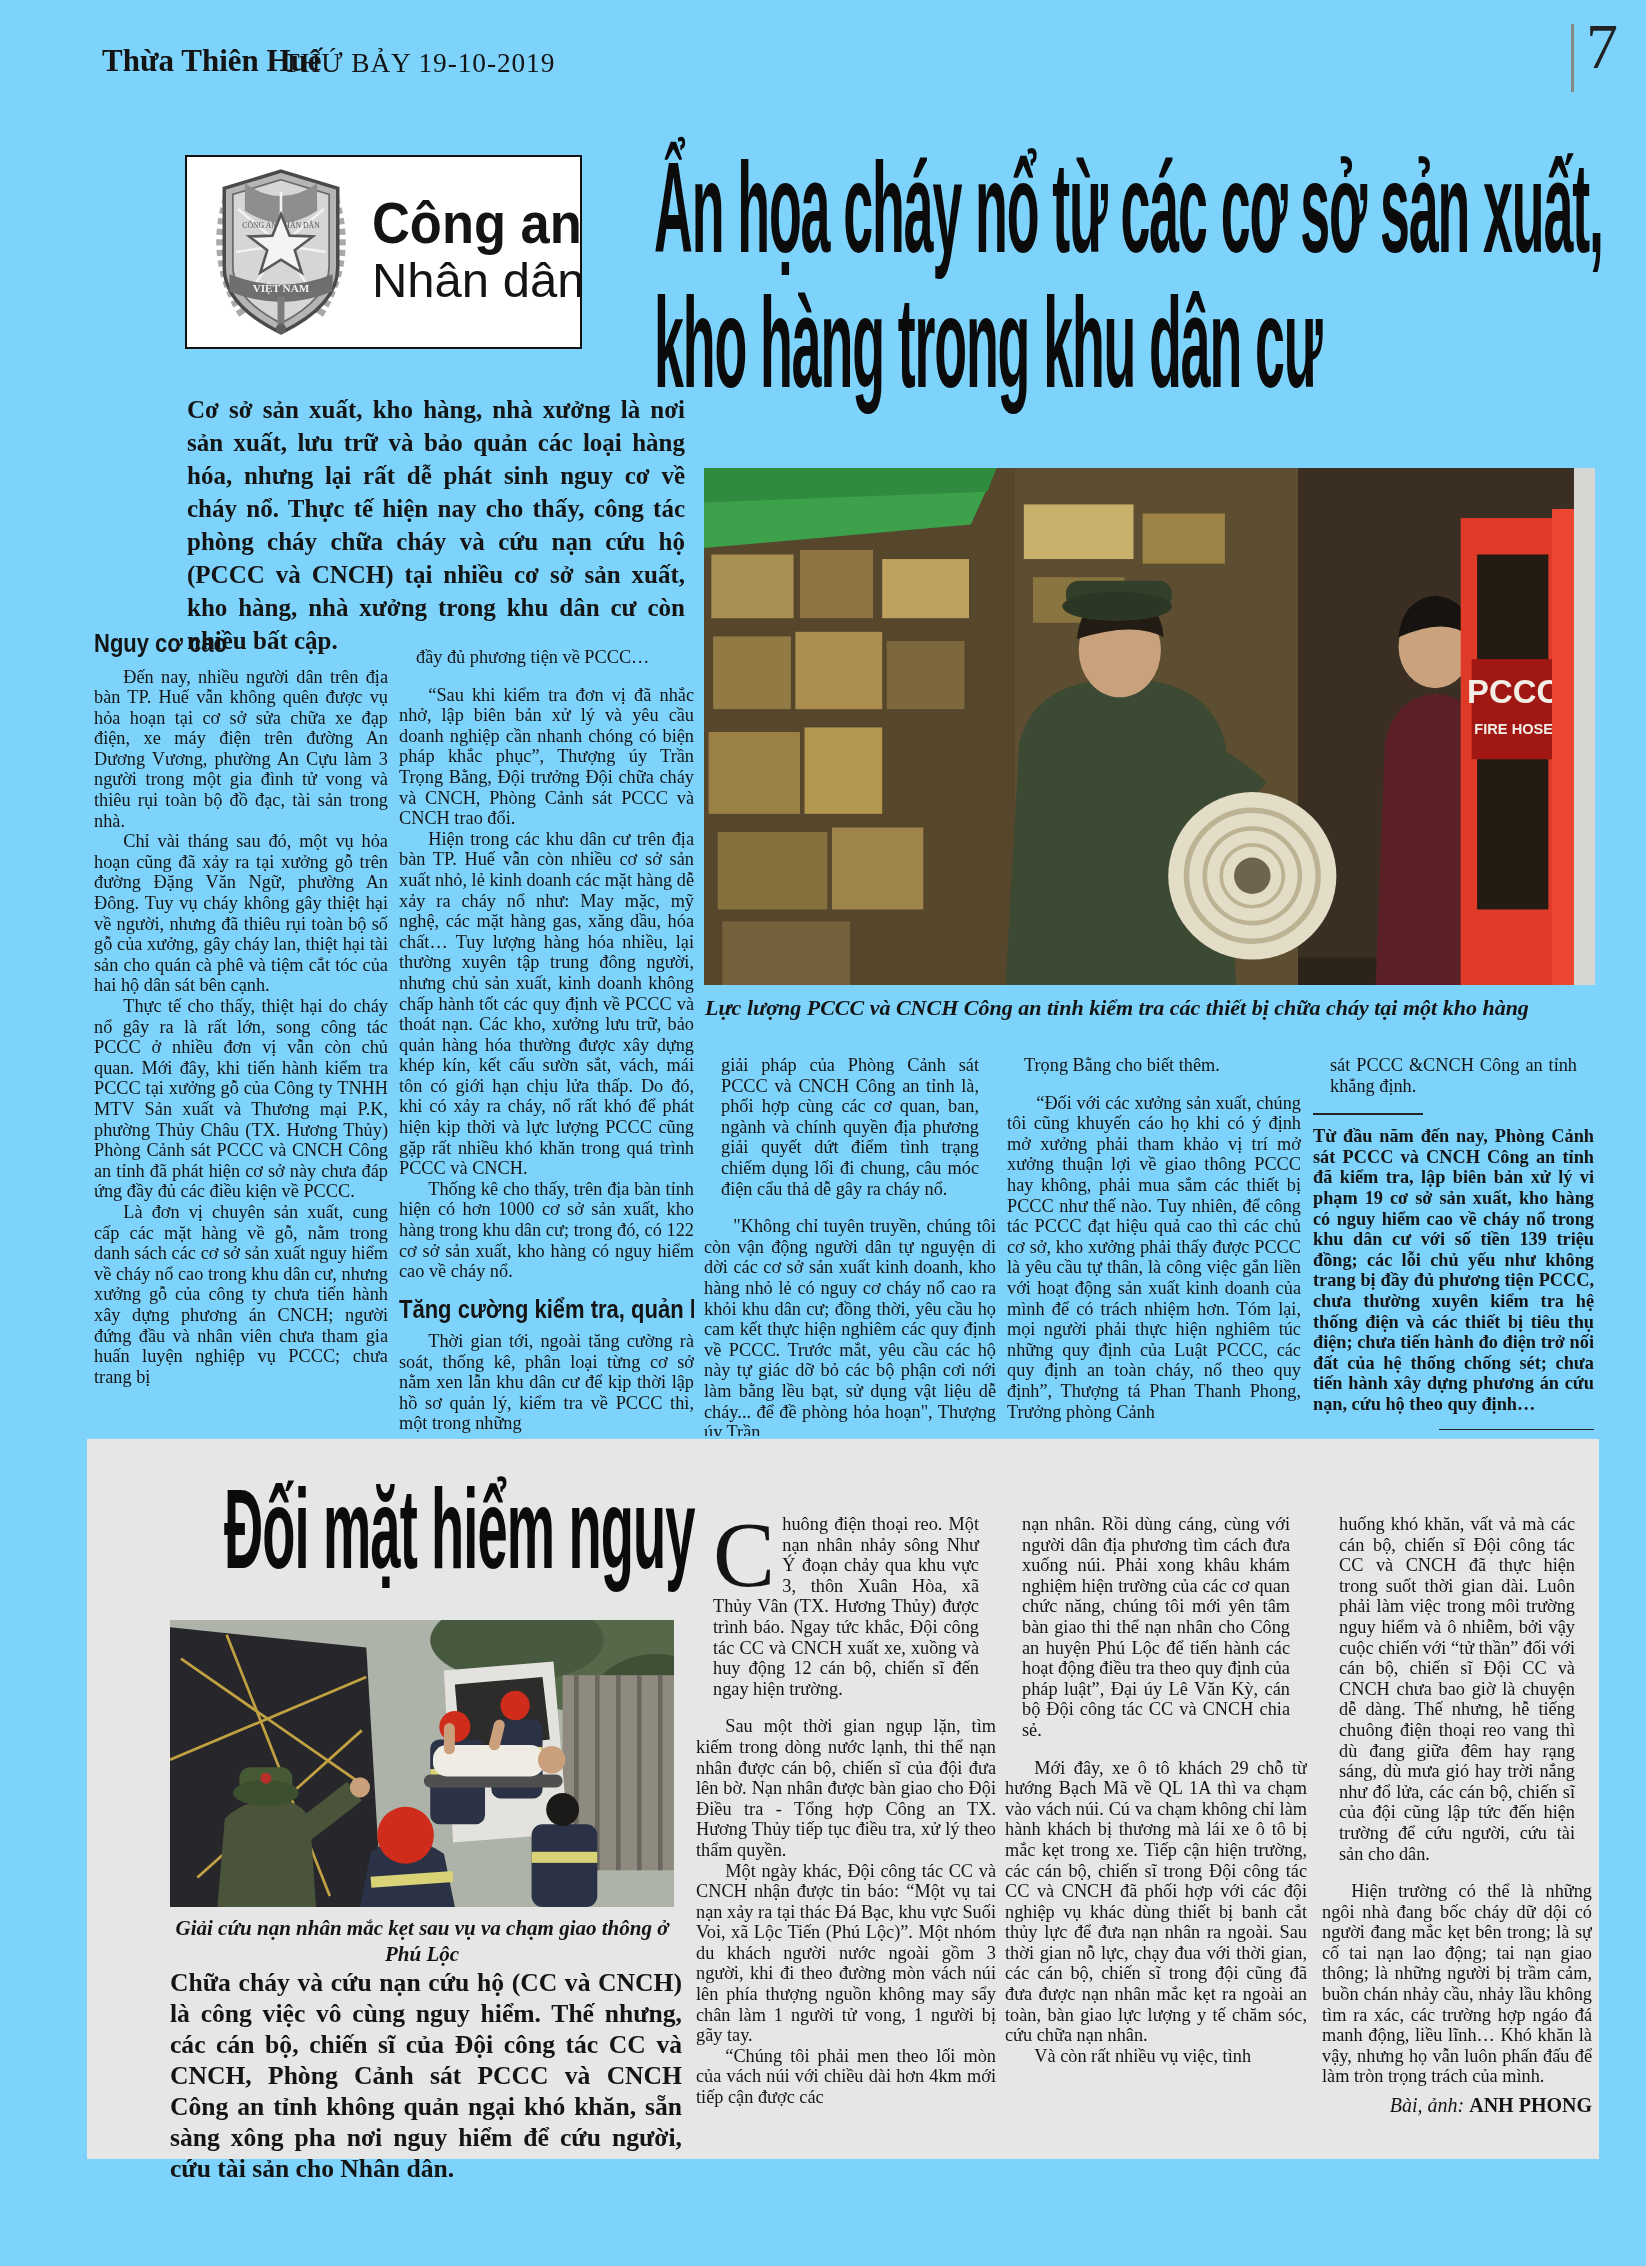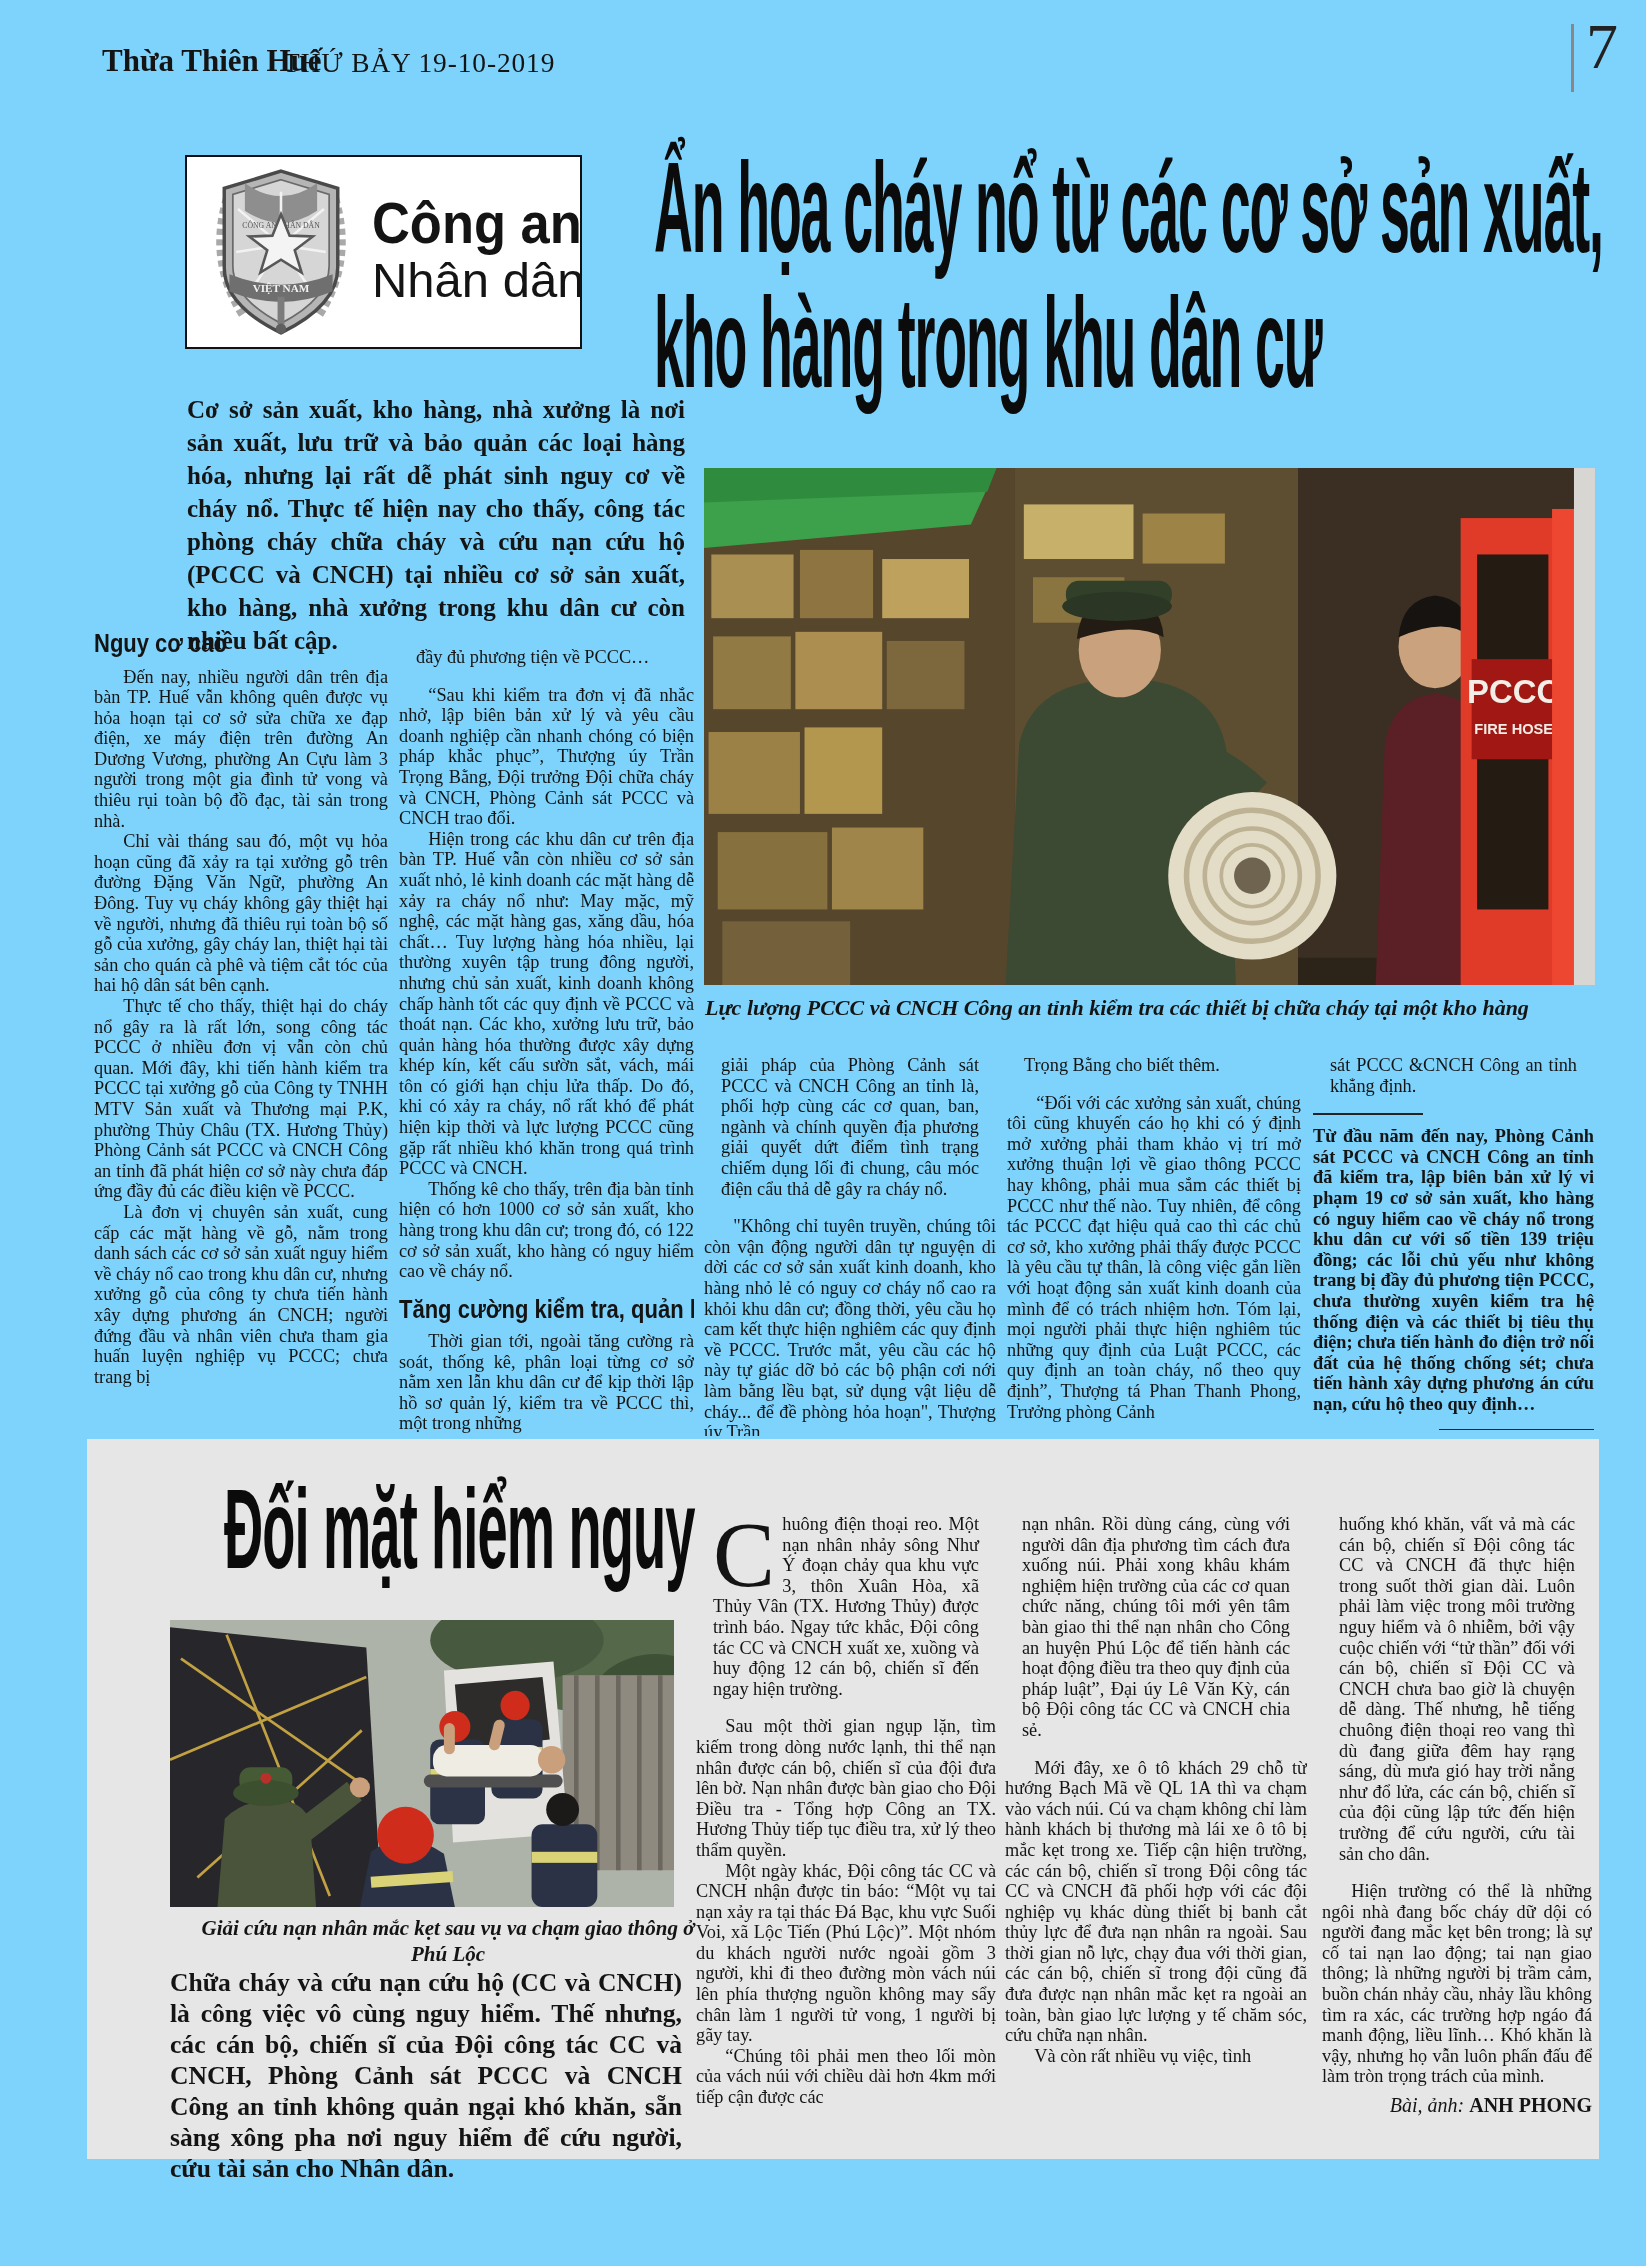--- a/index.html
+++ b/index.html
@@ -52,21 +52,21 @@
   .by-name{font-weight:bold;}
 
   
   .photo1{left:704px;top:468px;width:891px;height:517px;}
   .caption1{left:705px;top:994px;width:891px;font:bold italic 22px/27.4px "Liberation Serif",serif;}
   .photo1 svg,.photo2 svg{display:block;width:100%;height:100%;}
 
   
   .graybox{left:87px;top:1439px;width:1512px;height:720px;background:#e6e6e6;}
   .photo2{left:83px;top:181px;width:504px;height:287px;}
-  .caption2{left:83px;top:477px;width:504px;font:bold italic 21px/25.6px "Liberation Serif",serif;text-align:center;margin-left:26px;}
+  .caption2{left:83px;top:477px;width:504px;font:bold italic 21px/25.6px "Liberation Serif",serif;text-align:center;}
   .intro2{left:83px;top:528px;width:512px;font:bold 25.6px/31px "Liberation Serif",serif;text-align:justify;}
   .b1{left:609px;top:58px;width:300px;height:651px;}
   .b2{left:918px;top:58px;width:302px;height:651px;font-family:Liberation Serif, serif;}
   .b3{left:1235px;top:58px;width:270px;height:651px;}
   .dropcap{float:left;font:400 93px/73px "Liberation Serif",serif;padding:3.7px 7.3px 0 0;}
 </style>
 </head>
 <body>
 
 <div class="page">

